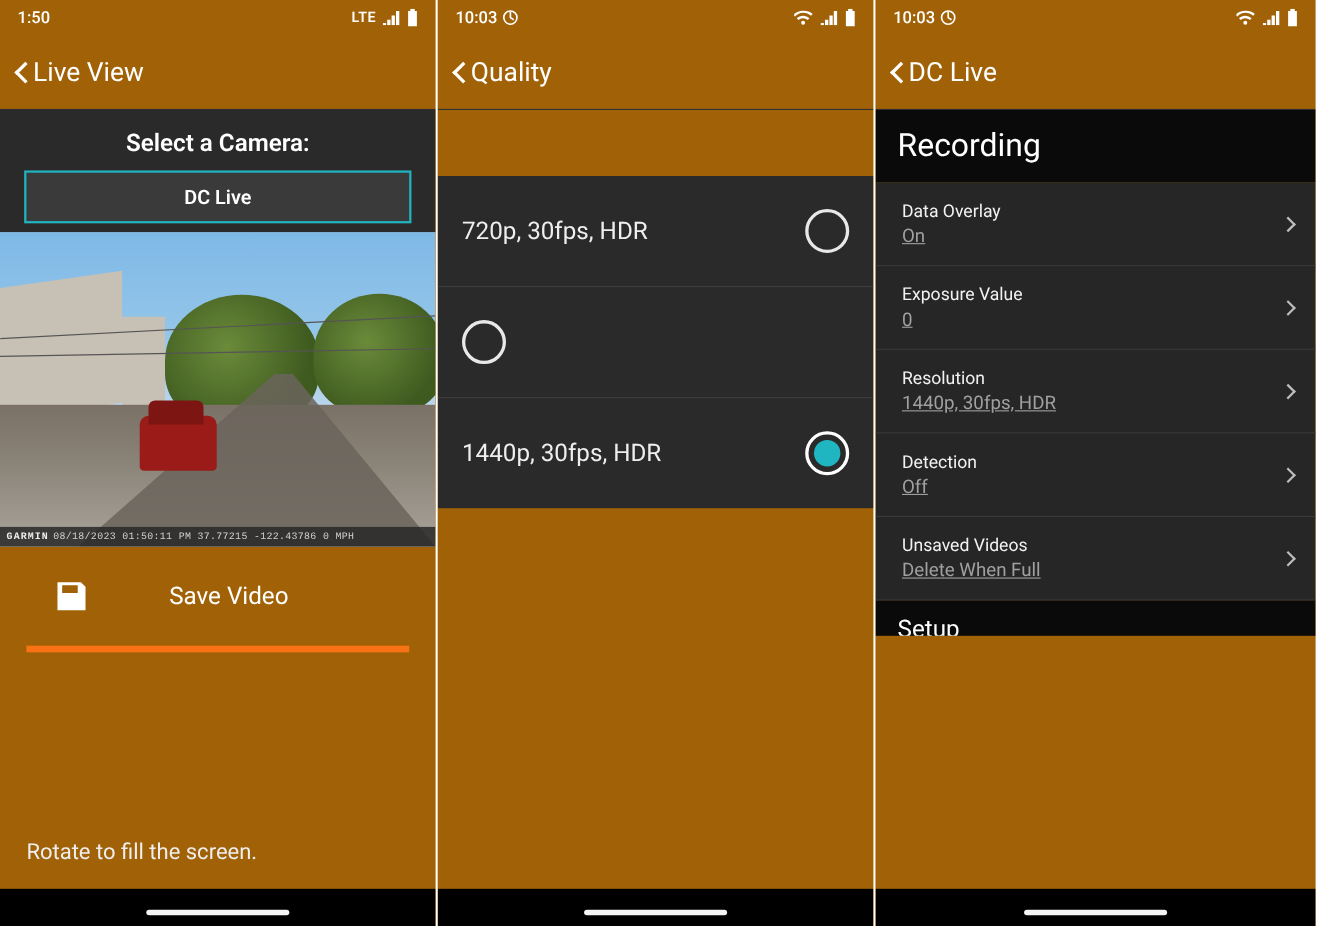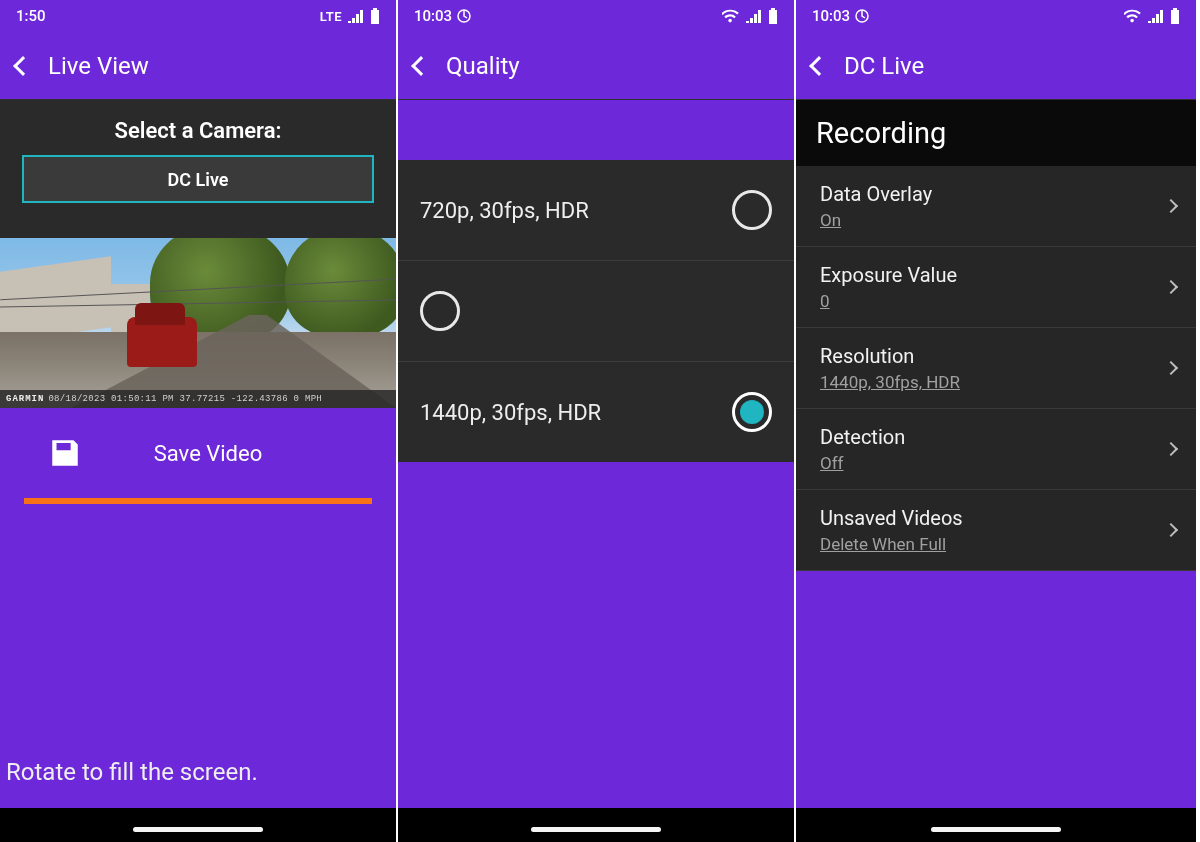--- a/index.html
+++ b/index.html
@@ -1,77 +1,77 @@
 <!DOCTYPE html>
 <html><head>
 <meta charset="utf-8">
 <style>
   * { box-sizing: border-box; margin: 0; padding: 0; }
   html, body { width: 1200px; height: 842px; background: #fff; font-family: -apple-system, Roboto, "Helvetica Neue", Arial, sans-serif; overflow: hidden; }
   .stage { display: flex; width: 1200px; height: 842px; }
-  .screen { width: 398px; height: 842px; background: #6d28d9; position: relative; overflow: hidden; border-right: 2px solid #fff; }
+  .screen { width: 398px; height: 842px; background: #a16207; position: relative; overflow: hidden; border-right: 2px solid #fff; }
   .screen:last-child { border-right: none; width: 400px; }
 
   
   .statusbar { height: 32px; display: flex; align-items: center; justify-content: space-between; padding: 0 16px; color: #fff; font-size: 15px; font-weight: 500; }
   .statusbar .right { display: flex; align-items: center; gap: 6px; }
   .statusbar .left { display: flex; align-items: center; gap: 4px; }
   .lte { font-size: 13px; font-weight: 600; letter-spacing: 0.5px; }
 
   
-  .header { height: 68px; display: flex; align-items: center; padding: 0 16px; gap: 18px; color: #fff; border-bottom: 1px solid #303030; }
+  .header { height: 68px; display: flex; align-items: center; padding: 0 16px; color: #fff; border-bottom: 1px solid #303030; }
   .header .title { font-size: 24px; font-weight: 400; }
   .chev { width: 14px; height: 14px; border-left: 3px solid #fff; border-bottom: 3px solid #fff; transform: rotate(45deg); }
   .chev.small { width: 10px; height: 10px; border-width: 2.5px; }
   .chev.right { border-left: none; border-bottom: none; border-right: 2.5px solid #bdbdbd; border-top: 2.5px solid #bdbdbd; transform: rotate(45deg); }
 
   
-  .selector-block { background: #2a2a2a; padding: 18px 22px 35px; }
+  .selector-block { background: #2a2a2a; padding: 18px 22px 8px; }
   .selector-title { color: #fff; font-size: 22px; font-weight: 600; text-align: center; margin-bottom: 12px; }
   .camera-btn { border: 2px solid #1fb6c1; color: #fff; background: #3a3a3a; height: 48px; display: flex; align-items: center; justify-content: center; font-size: 18px; font-weight: 600; }
 
-  .video-thumb { height: 170px; position: relative; overflow: hidden; }
+  .video-thumb { height: 286px; position: relative; overflow: hidden; }
   .sky { position: absolute; inset: 0; background: linear-gradient(180deg, #7eb9e6 0%, #9ac8ea 40%, #b9d6ed 55%, #c9ddee 62%); }
   .ground { position: absolute; left:0; right:0; bottom:0; height: 45%; background: linear-gradient(180deg, #7b7166 0%, #8a8378 40%, #a9a39a 100%); }
   .road { position: absolute; left: 18%; right: 0; bottom: 0; height: 55%; background: #6b645c; clip-path: polygon(55% 0, 60% 0, 100% 100%, 0 100%); opacity: .85;}
   .bld { position: absolute; bottom: 43%; background: #c7c0b5; }
   .bld.b1 { left: 0; width: 28%; height: 42%; transform: skewY(-8deg); }
   .bld.b2 { left: 28%; width: 10%; height: 30%; }
   .tree { position: absolute; background: radial-gradient(circle at 40% 40%, #6b8b3a, #3e5a1f 70%); border-radius: 50% 50% 40% 40%; }
   .tree.t1 { left: 38%; bottom: 38%; width: 140px; height: 120px; }
   .tree.t2 { left: 72%; bottom: 42%; width: 120px; height: 110px; }
   .car { position: absolute; left: 32%; bottom: 24%; width: 70px; height: 50px; background: #9a1b18; border-radius: 8px 8px 4px 4px; }
   .car::after { content:""; position:absolute; left:8px; top:-14px; width:50px; height:22px; background:#7d1613; border-radius:6px 6px 0 0;}
   .wire { position:absolute; left:0; right:0; top:30%; height:1px; background:#555; transform: rotate(-3deg); }
   .wire.w2 { top:38%; transform: rotate(-1deg);}
   .osd { position: absolute; left:0; right:0; bottom:0; background: rgba(40,40,40,0.85); color:#d0d0d0; font-size:9px; letter-spacing:0.3px; padding:4px 6px; font-family: "Courier New", monospace;}
   .osd .brand { font-weight:700; letter-spacing:1px; color:#eee; margin-right:4px;}
 
   .save-row { display:flex; align-items:center; gap:26px; padding: 28px 24px; border-bottom:6px solid #f97316; margin: 0 24px; }
   .save-row .lbl { color:#fff; font-size:22px; flex:1; text-align:center; margin-left:-40px;}
   .floppy { width:34px; height:34px; fill:#fff; }
 
-  .rotate-msg { position:absolute; left:0; right:0; bottom:56px; padding:0 6px; color:#eee; font-size:24px; }
+  .rotate-msg { position:absolute; left:0; right:0; bottom:56px; padding:0 24px; color:#eee; font-size:20px; }
 
   
   .quality-body { background:#2a2a2a; }
   .qrow { display:flex; align-items:center; justify-content:space-between; padding:30px 22px; border-top:1px solid #3d3d3d; }
   .qrow:first-child { border-top:none; margin-top:60px;gap:48px;}
   .qrow .ql { color:#eee; font-size:22px; }
   .radio { width:40px; height:40px; border:3px solid #e8e8e8; border-radius:50%; display:flex; align-items:center; justify-content:center; }
   .radio .dot { width:24px; height:24px; border-radius:50%; background:#1fb6c1; display:none;}
   .radio.sel { border-color:#fff;}
   .radio.sel .dot { display:block; }
 
   
   .section-head { background:#0a0a0a; color:#fff; font-size:29px; padding:16px 20px; }
   .settings-body { background:#262626; }
   .srow { display:flex; align-items:center; justify-content:space-between; padding:16px 20px 16px 24px; border-bottom:1px solid #3a3a3a; }
   .srow .txt { display:flex; flex-direction:column; gap:4px; }
-  .srow .t1 { color:#f2f2f2; font-size:20px; }
+  .srow .t1 { color:#f2f2f2; font-size:16px; }
   .srow .t2 { color:#a0a0a0; font-size:17px;text-decoration:underline; }
   .setup-head { background:#0a0a0a; color:#fff; font-size:22px; padding:14px 20px 0; height:32px; overflow:hidden;}
 
   
   .homebar { position:absolute; left:50%; bottom:10px; width:130px; height:5px; background:#f5f5f5; border-radius:3px; transform:translateX(-50%); }
   .bottom-black { position:absolute; left:0; right:0; bottom:0; height:34px; background:#000;}
 
   
   svg { display:block; }
   .ic { fill:#fff; }
@@ -239,18 +239,19 @@
           <div class="chev small right"></div>
         </div>
         <div class="srow">
           <div class="txt">
             <div class="t1">Unsaved Videos</div>
             <div class="t2">Delete When Full</div>
           </div>
           <div class="chev small right"></div>
         </div>
       </div>
+    <div class="setup-head">Setup</div>
 
     <div class="bottom-black"></div>
     <div class="homebar"></div>
   </div>
 
 </div>
 
 </body></html>

